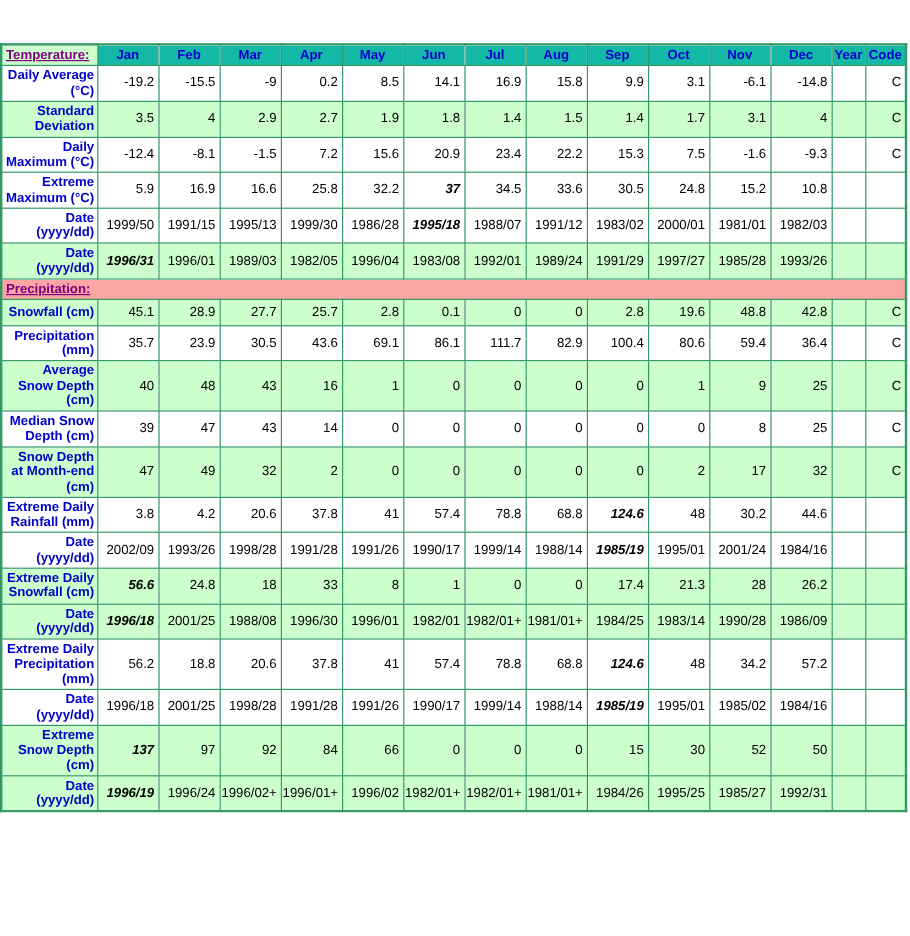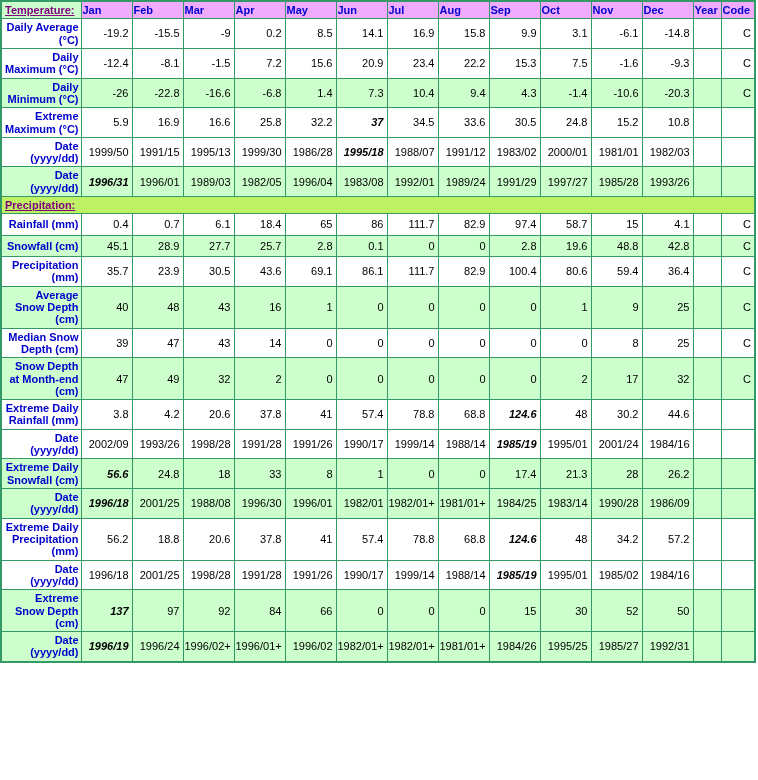--- a/index.html
+++ b/index.html
@@ -1,32 +1,32 @@
 <!DOCTYPE html>
 <html><head>
 <meta charset="utf-8">
 <style>
   html,body{margin:0;padding:0;background:#ffffff;font-family:"Liberation Sans",sans-serif;}
-  #climate-table{border-collapse:collapse;table-layout:fixed;width:756px;border:2px solid #339966;}
+  #climate-table{border-collapse:collapse;table-layout:fixed;width:756px;border:2px solid #339966;margin-top:36px;}
   #climate-table th,#climate-table td{border:1px solid #339966;font-size:11px;line-height:1.12;overflow:hidden;}
   
-  th.month-h,th.side-h{background:#f0abfc;color:#0000CC;font-weight:bold;text-align:left;padding:2px 1px;}
+  th.month-h,th.side-h{background:#14b8a6;color:#0000CC;font-weight:bold;text-align:center;padding:2px 1px;}
   th.section-h{background:#CCFFCC;text-align:left;padding:2px 3px;}
   .section-link{color:#800080;font-weight:bold;text-decoration:underline;cursor:pointer;}
   thead th{border-bottom:2px solid #339966;}
   
   td.lbl{color:#0000CC;font-weight:bold;text-align:right;padding:2px 2px;vertical-align:middle;}
   td.num{color:#000000;text-align:right;padding:4px 3px 4px 1px;vertical-align:middle;white-space:nowrap;}
   td.year-c{padding:4px 2px;}
   td.code-c{color:#000000;text-align:right;padding:4px 3px;vertical-align:middle;}
   tr.w td{background:#FFFFFF;}
   tr.g td{background:#CCFFCC;}
   tr.thick td{border-top:2px solid #339966;}
   td.b{font-weight:bold;font-style:italic;}
-  tr.sep td{background:#bef264;text-align:left;padding:2px 3px;border-top:2px solid #339966;}
+  tr.sep td{background:#fca5a5;text-align:left;padding:2px 3px;border-top:2px solid #339966;}
 </style>
 </head>
 <body>
 
 <table id="climate-table">
   <colgroup>
     <col style="width:80px">
     <col style="width:51px">
       <col style="width:51px">
       <col style="width:51px">
@@ -74,51 +74,51 @@
         <td class="num">14.1</td>
         <td class="num">16.9</td>
         <td class="num">15.8</td>
         <td class="num">9.9</td>
         <td class="num">3.1</td>
         <td class="num">-6.1</td>
         <td class="num">-14.8</td>
         <td class="num year-c"></td>
         <td class="code-c">C</td>
       </tr>
+      <tr class="g">
+        <td class="lbl">Standard Deviation</td>
+        <td class="num">3.5</td>
+        <td class="num">4</td>
+        <td class="num">2.9</td>
+        <td class="num">2.7</td>
+        <td class="num">1.9</td>
+        <td class="num">1.8</td>
+        <td class="num">1.4</td>
+        <td class="num">1.5</td>
+        <td class="num">1.4</td>
+        <td class="num">1.7</td>
+        <td class="num">3.1</td>
+        <td class="num">4</td>
+        <td class="num year-c"></td>
+        <td class="code-c">C</td>
+      </tr>
       <tr class="w">
         <td class="lbl">Daily Maximum (°C)</td>
         <td class="num">-12.4</td>
         <td class="num">-8.1</td>
         <td class="num">-1.5</td>
         <td class="num">7.2</td>
         <td class="num">15.6</td>
         <td class="num">20.9</td>
         <td class="num">23.4</td>
         <td class="num">22.2</td>
         <td class="num">15.3</td>
         <td class="num">7.5</td>
         <td class="num">-1.6</td>
         <td class="num">-9.3</td>
-        <td class="num year-c"></td>
-        <td class="code-c">C</td>
-      </tr>
-      <tr class="g">
-        <td class="lbl">Daily Minimum (°C)</td>
-        <td class="num">-26</td>
-        <td class="num">-22.8</td>
-        <td class="num">-16.6</td>
-        <td class="num">-6.8</td>
-        <td class="num">1.4</td>
-        <td class="num">7.3</td>
-        <td class="num">10.4</td>
-        <td class="num">9.4</td>
-        <td class="num">4.3</td>
-        <td class="num">-1.4</td>
-        <td class="num">-10.6</td>
-        <td class="num">-20.3</td>
         <td class="num year-c"></td>
         <td class="code-c">C</td>
       </tr>
       <tr class="w thick">
         <td class="lbl">Extreme Maximum (°C)</td>
         <td class="num">5.9</td>
         <td class="num">16.9</td>
         <td class="num">16.6</td>
         <td class="num">25.8</td>
         <td class="num">32.2</td>
@@ -162,37 +162,20 @@
         <td class="num">1991/29</td>
         <td class="num">1997/27</td>
         <td class="num">1985/28</td>
         <td class="num">1993/26</td>
         <td class="num year-c"></td>
         <td class="code-c"></td>
       </tr>
       <tr class="sep">
         <td colspan="15"><span class="section-link">Precipitation:</span></td>
       </tr>
-      <tr class="w">
-        <td class="lbl">Rainfall (mm)</td>
-        <td class="num">0.4</td>
-        <td class="num">0.7</td>
-        <td class="num">6.1</td>
-        <td class="num">18.4</td>
-        <td class="num">65</td>
-        <td class="num">86</td>
-        <td class="num">111.7</td>
-        <td class="num">82.9</td>
-        <td class="num">97.4</td>
-        <td class="num">58.7</td>
-        <td class="num">15</td>
-        <td class="num">4.1</td>
-        <td class="num year-c"></td>
-        <td class="code-c">C</td>
-      </tr>
       <tr class="g">
         <td class="lbl">Snowfall (cm)</td>
         <td class="num">45.1</td>
         <td class="num">28.9</td>
         <td class="num">27.7</td>
         <td class="num">25.7</td>
         <td class="num">2.8</td>
         <td class="num">0.1</td>
         <td class="num">0</td>
         <td class="num">0</td>

